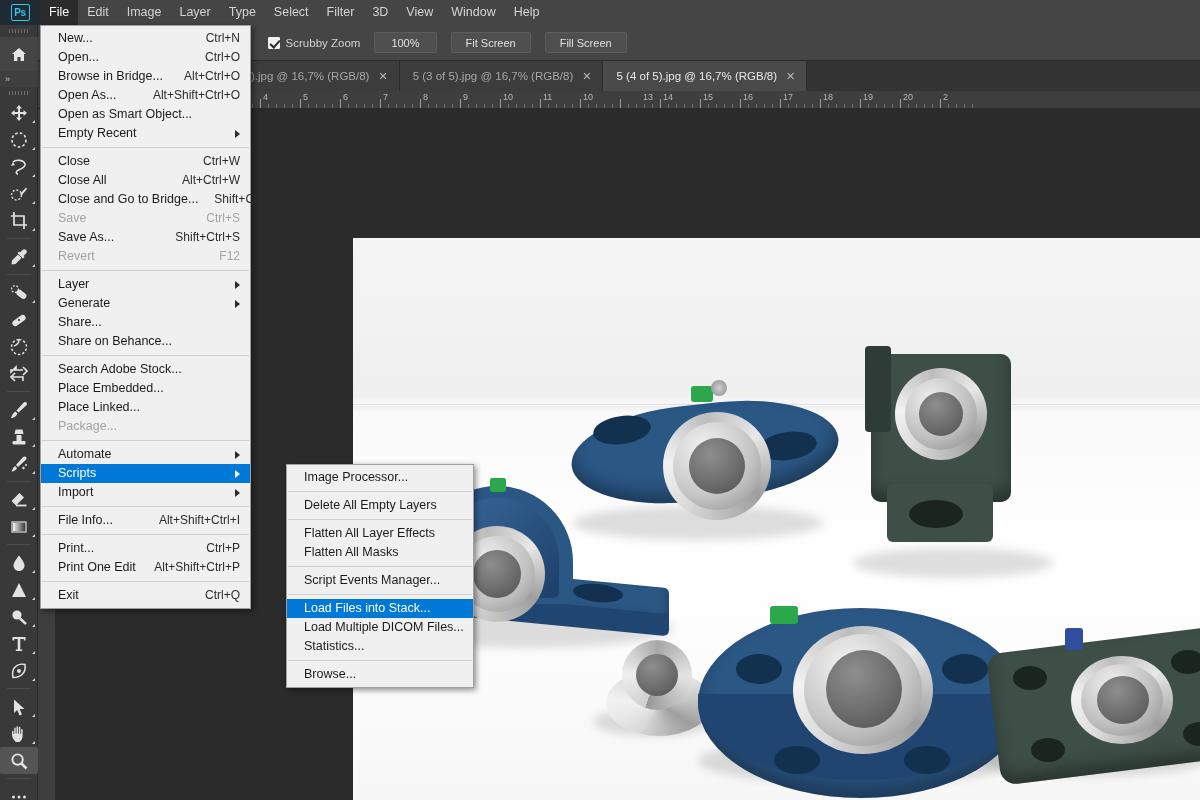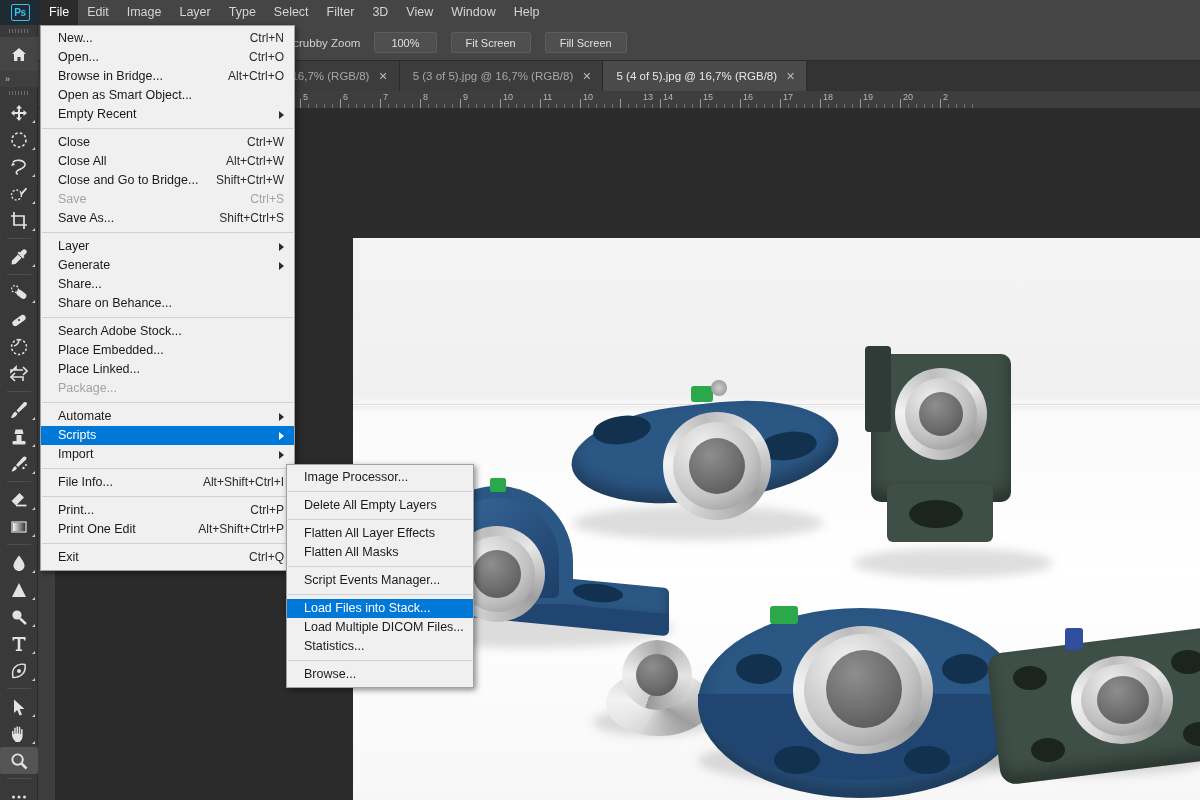--- a/index.html
+++ b/index.html
@@ -176,21 +176,21 @@
     background: radial-gradient(circle at 38% 30%,#8e8e8e,#6d6d6d 55%,#4f4f4f 100%);
   }
   .grease { background: #2aa84a; border-radius: 2px; }
 
   
   .dropdown {
     position: absolute; background: #f0f0f0; border: 1px solid #a0a0a0;
     box-shadow: 2px 2px 6px rgba(0,0,0,0.45); z-index: 50;
     padding: 3px 0; font-size: 12.5px; color: #1a1a1a;
   }
-  #file-menu { left: 40px; top: 25px; width: 255px; }
+  #file-menu { left: 40px; top: 25px; width: 211px; }
   #scripts-menu { left: 286px; top: 464px; width: 188px; }
   .mi {
     position: relative; height: 19px; display: flex; align-items: center;
     padding: 0 10px 0 17px; white-space: nowrap; line-height: 19px;
   }
   .mi .lbl { flex: 1; }
   .mi .acc { color: #2b2b2b; font-size: 12px; padding-left: 16px; }
   .mi.dis .lbl, .mi.dis .acc { color: #a3a3a3; }
   .mi.hl { background: #0078d7; }
   .mi.hl .lbl, .mi.hl .acc { color: #ffffff; }
@@ -825,20 +825,24 @@
       </div>
       <div class="mi">
         <span class="lbl">Open...</span>
         <span class="acc">Ctrl+O</span>
       </div>
       <div class="mi">
         <span class="lbl">Browse in Bridge...</span>
         <span class="acc">Alt+Ctrl+O</span>
       </div>
       <div class="mi">
+        <span class="lbl">Open As...</span>
+        <span class="acc">Alt+Shift+Ctrl+O</span>
+      </div>
+      <div class="mi">
         <span class="lbl">Open as Smart Object...</span>
       </div>
       <div class="mi">
         <span class="lbl">Empty Recent</span>
         <span class="arrow"></span>
       </div>
       <div class="msep"></div>
       <div class="mi">
         <span class="lbl">Close</span>
         <span class="acc">Ctrl+W</span>
@@ -852,20 +856,24 @@
         <span class="acc">Shift+Ctrl+W</span>
       </div>
       <div class="mi dis">
         <span class="lbl">Save</span>
         <span class="acc">Ctrl+S</span>
       </div>
       <div class="mi">
         <span class="lbl">Save As...</span>
         <span class="acc">Shift+Ctrl+S</span>
       </div>
+      <div class="mi dis">
+        <span class="lbl">Revert</span>
+        <span class="acc">F12</span>
+      </div>
       <div class="msep"></div>
       <div class="mi">
         <span class="lbl">Layer</span>
         <span class="arrow"></span>
       </div>
       <div class="mi">
         <span class="lbl">Generate</span>
         <span class="arrow"></span>
       </div>
       <div class="mi">

